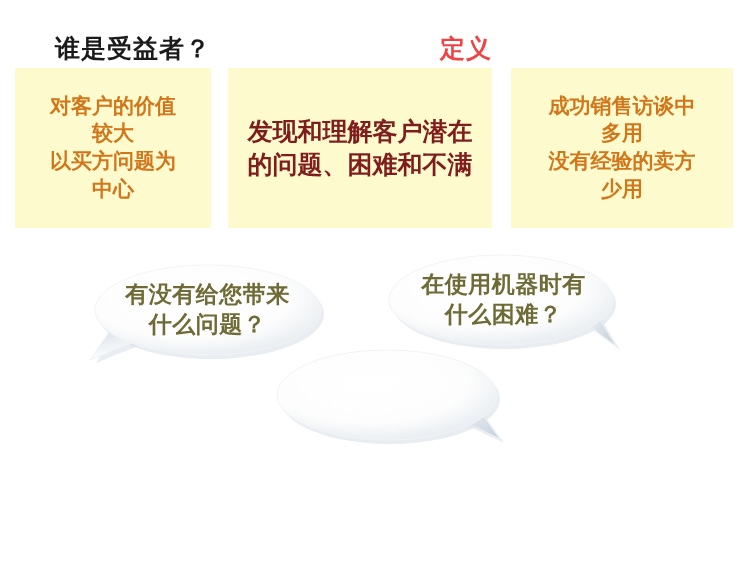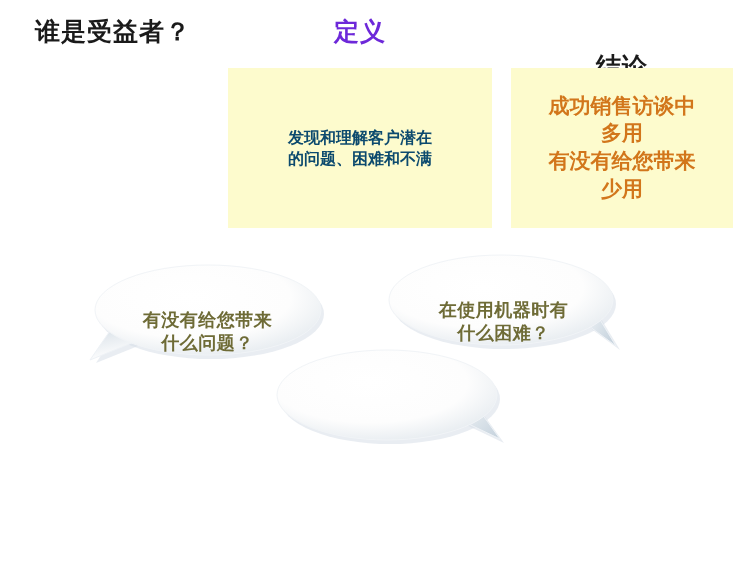--- a/index.html
+++ b/index.html
@@ -19,31 +19,31 @@
 
   .slide {
     position: absolute;
     inset: 0;
     background: #ffffff;
   }
 
   
   .col-header {
     position: absolute;
-    top: 15px;
+    top: 32px;
     height: 34px;
     line-height: 34px;
     font-size: 25px;
     font-weight: bold;
-    text-align: center;
+    text-align: right;
     letter-spacing: 1px;
     white-space: nowrap;
   }
   .col-header.h1 { left: 15px;  width: 196px; color: #1a1a1a; }
-  .col-header.h2 { left: 228px; width: 264px; color: #6d28d9; }
+  .col-header.h2 { left: 228px; width: 264px; color: #ef4444; }
   .col-header.h3 { left: 511px; width: 222px; color: #1a1a1a; margin-top: 35px; }
 
   
   .panel {
     position: absolute;
     top: 68px;
     height: 160px;
     background: #fdfbcd;
     display: flex;
     align-items: center;
@@ -57,21 +57,21 @@
     font-weight: bold;
     line-height: 1.32;
     white-space: pre-line;
   }
   .panel.p1 { left: 15px;  width: 196px; }
   .panel.p2 { left: 228px; width: 264px; }
   .panel.p3 { left: 511px; width: 222px; }
 
   .panel.p1 .panel-text,
   .panel.p3 .panel-text { color: #d2761b; }
-  .panel.p2 .panel-text { color: #0c4a6e; font-size: 16px; }
+  .panel.p2 .panel-text { color: #7f1d1d; font-size: 25px; }
 
   
   .bubble-layer {
     position: absolute;
     left: 0;
     top: 240px;
     width: 748px;
     height: 215px;
   }
   .bubble {
@@ -86,27 +86,26 @@
   .bubble-text {
     position: absolute;
     left: 0;
     top: 0;
     width: 100%;
     display: flex;
     align-items: center;
     justify-content: center;
     text-align: center;
     color: #6e6b36;
-    font-size: 18px;
+    font-size: 23px;
     font-weight: bold;
     line-height: 1.3;
     white-space: pre-line;
     letter-spacing: 0.5px;
     pointer-events: none;
-    margin-top: 21px;
   }
 
   .bubble.b1 { left: 90px;  top: 18px; width: 235px; height: 120px; }
   .bubble.b1 .bubble-text { height: 88px; top: 8px; }
 
   .bubble.b2 { left: 386px; top: 8px;  width: 235px; height: 120px; }
   .bubble.b2 .bubble-text { height: 88px; top: 8px; text-align: center; }
 
   .bubble.b3 { left: 272px; top: 103px; width: 235px; height: 120px; }
   .bubble.b3 .bubble-text { height: 88px; top: 8px; }
@@ -129,30 +128,36 @@
 </style>
 </head>
 <body>
 
 <div class="slide">
 
   <div class="col-header h1">谁是受益者？</div>
   <div class="col-header h2">定义</div>
   <div class="col-header h3">结论</div>
 
+  <div class="panel p1">
+    <div class="panel-text">对客户的价值
+较大
+以买方问题为
+中心</div>
+  </div>
 
   <div class="panel p2">
     <div class="panel-text">发现和理解客户潜在
 的问题、困难和不满</div>
   </div>
 
   <div class="panel p3">
     <div class="panel-text">成功销售访谈中
 多用
-有没有给您带来
+没有经验的卖方
 少用</div>
   </div>
 
   <div class="bubble-layer">
 
     <div class="bubble b1">
       <svg width="235" height="120" viewBox="0 0 235 120">
         <defs>
           <radialGradient id="g1" cx="42%" cy="36%" r="72%">
             <stop offset="0%" stop-color="#ffffff"></stop>

